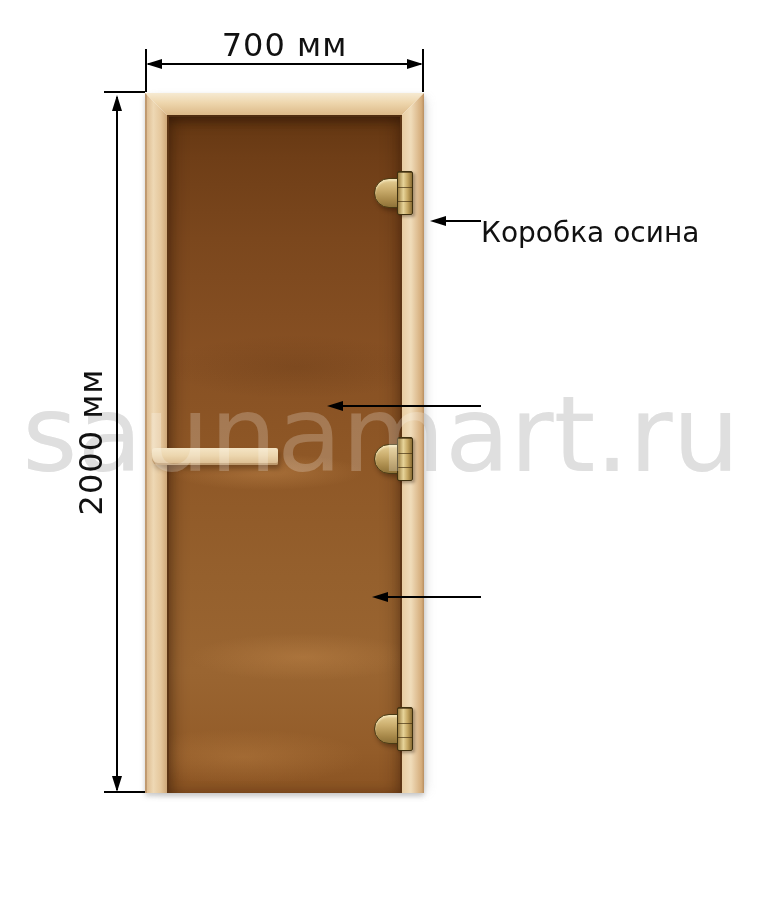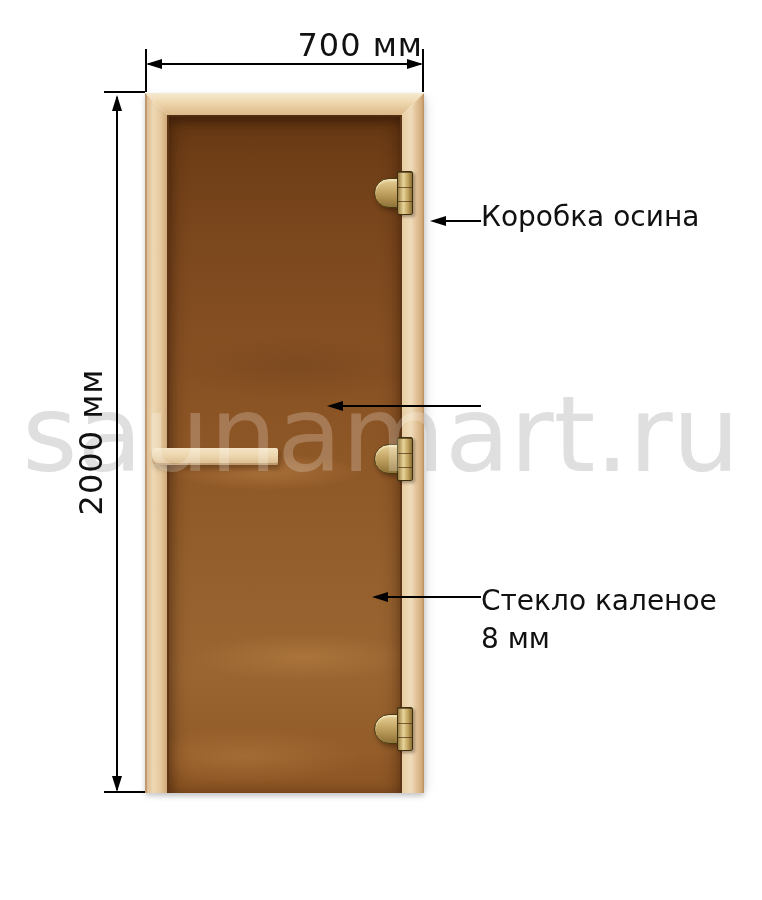--- a/index.html
+++ b/index.html
@@ -113,43 +113,39 @@
       <div class="barrel"></div>
     </div>
     <div class="hinge hinge-bot">
       <div class="plate"></div>
       <div class="barrel"></div>
     </div>
   </div>
 
   <div class="watermark ghost">saunamart.ru</div>
 
-  <div class="anno dim-text" style="left:146px;top:26px;width:277px;text-align:right;">700 мм</div>
+  <div class="anno dim-text" style="left:146px;top:26px;width:277px;text-align:center;">700 мм</div>
   <div class="anno hline" style="left:148px;top:63px;width:273px;"></div>
   <div class="anno arr left" style="left:146px;top:59px;"></div>
   <div class="anno arr right" style="left:407px;top:59px;"></div>
   <div class="anno tick-v" style="left:145px;top:49px;height:43px;"></div>
   <div class="anno tick-v" style="left:422px;top:49px;height:43px;"></div>
 
   <div class="anno dim-text rot90" style="left:91px;top:442px;">2000 мм</div>
   <div class="anno vline" style="left:116px;top:97px;height:693px;"></div>
   <div class="anno arr up" style="left:112px;top:95px;"></div>
   <div class="anno arr down" style="left:112px;top:776px;"></div>
   <div class="anno tick-h" style="left:104px;top:91px;width:41px;"></div>
   <div class="anno tick-h" style="left:104px;top:791px;width:41px;"></div>
 
-  <div class="anno callout-text" style="left:481px;top:198px;">Коробка осина</div>
+  <div class="anno callout-text" style="left:481px;top:214px;">Коробка осина</div>
   <div class="anno hline" style="left:444px;top:220px;width:37px;"></div>
   <div class="anno arr left" style="left:430px;top:216px;"></div>
 
   <div class="anno callout-text" style="left:481px;top:388px;">
   </div>
   <div class="anno hline" style="left:342px;top:405px;width:139px;"></div>
   <div class="anno arr left" style="left:327px;top:401px;"></div>
 
-  <div class="anno callout-text" style="left:481px;top:582px;">
-    <div>Стекло каленое</div>
-    <div>8 мм</div>
-  </div>
   <div class="anno hline" style="left:388px;top:596px;width:93px;"></div>
   <div class="anno arr left" style="left:372px;top:592px;"></div>
 
 </div>
 
 </body></html>

